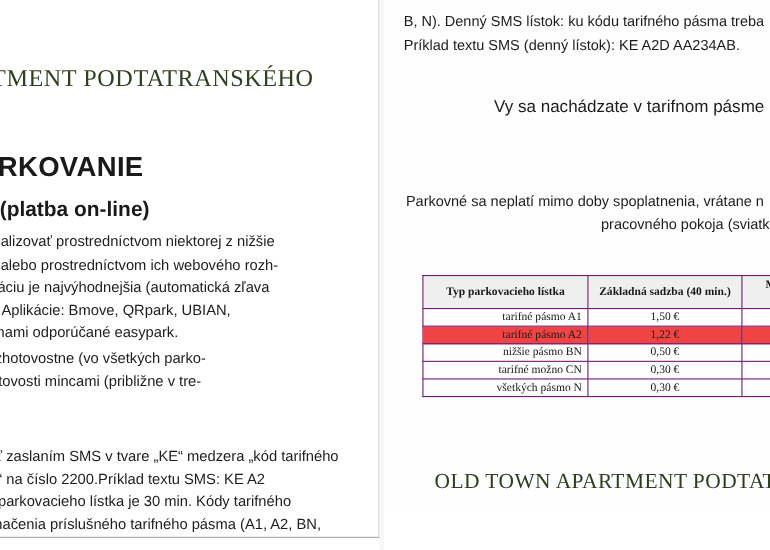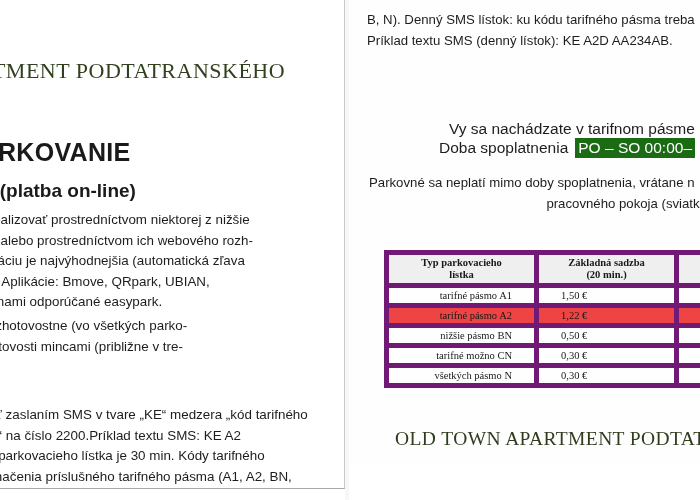--- a/index.html
+++ b/index.html
@@ -117,38 +117,38 @@
   table.rates {
     border-collapse: collapse;
     font-family: "Liberation Serif", serif;
     font-size: 10.5px;
     color: #181818;
     table-layout: fixed;
   }
 
   table.rates th,
   table.rates td {
-    border: 5px solid #701a75;
-    padding: 2px 22px;
+    border: 1px solid #701a75;
+    padding: 2px 5px;
     height: 15px;
     box-sizing: border-box;
   }
 
   table.rates thead th {
     background: #efefef;
     font-weight: bold;
     text-align: center;
     font-size: 10.5px;
     height: 30px;
     vertical-align: middle;
     line-height: 12px;
   }
 
   table.rates td.cat { text-align: right; }
-  table.rates td.price { text-align: left; }
+  table.rates td.price { text-align: center; }
   table.rates td.maxc { text-align: center; }
 
   tr.row-highlight td {
     background: #ef4444;
   }
 
   .footer-title {
     font-family: "Liberation Serif", serif;
     color: #2f3d1e;
     font-size: 19.5px;
@@ -194,36 +194,33 @@
 
   <div class="page-gap"></div>
 
   <div class="page" id="page-right">
 
     <div style="position:absolute; left:18px; top:9px; width:560px;">
       <div class="r-p">B, N). Denný SMS lístok: ku kódu tarifného pásma treba</div>
       <div class="r-p">Príklad textu SMS (denný lístok): KE A2D AA234AB.</div>
     </div>
 
-    <div class="r-p big-line" style="position:absolute; left:100px; top:117px;">Vy sa nachádzate v tarifnom pásme</div>
-
-    <div style="position:absolute; left:90px; top:136px; white-space:nowrap;">
-      <span class="r-p big-line" style="display:inline;">Doba spoplatnenia</span><span class="hl-green" style="margin-left:7px;">PO – SO 00:00–</span>
-    </div>
+    <div class="r-p big-line" style="position:absolute; left:100px; top:86px;">Vy sa nachádzate v tarifnom pásme</div>
+
 
     <div style="position:absolute; left:20px; top:172px; width:560px;">
       <div class="r-p">Parkovné sa neplatí mimo doby spoplatnenia, vrátane n</div>
       <div class="r-p r-center" style="width:530px;">pracovného pokoja (sviatkov).</div>
     </div>
 
     <table class="rates" style="position:absolute; left:35px; top:250px; width:370px;">
       <thead>
         <tr>
           <th style="width:150px;">Typ parkovacieho lístka</th>
-          <th style="width:140px;">Základná sadzba (20 min.)</th>
+          <th style="width:140px;">Základná sadzba (40 min.)</th>
           <th style="width:80px;">
             <div>Maximá</div>
             <div>Cena</div>
           </th>
         </tr>
       </thead>
       <tbody id="rates-body">
           <tr>
             <td class="cat">tarifné pásmo A1</td>
             <td class="price">1,50 €</td>

